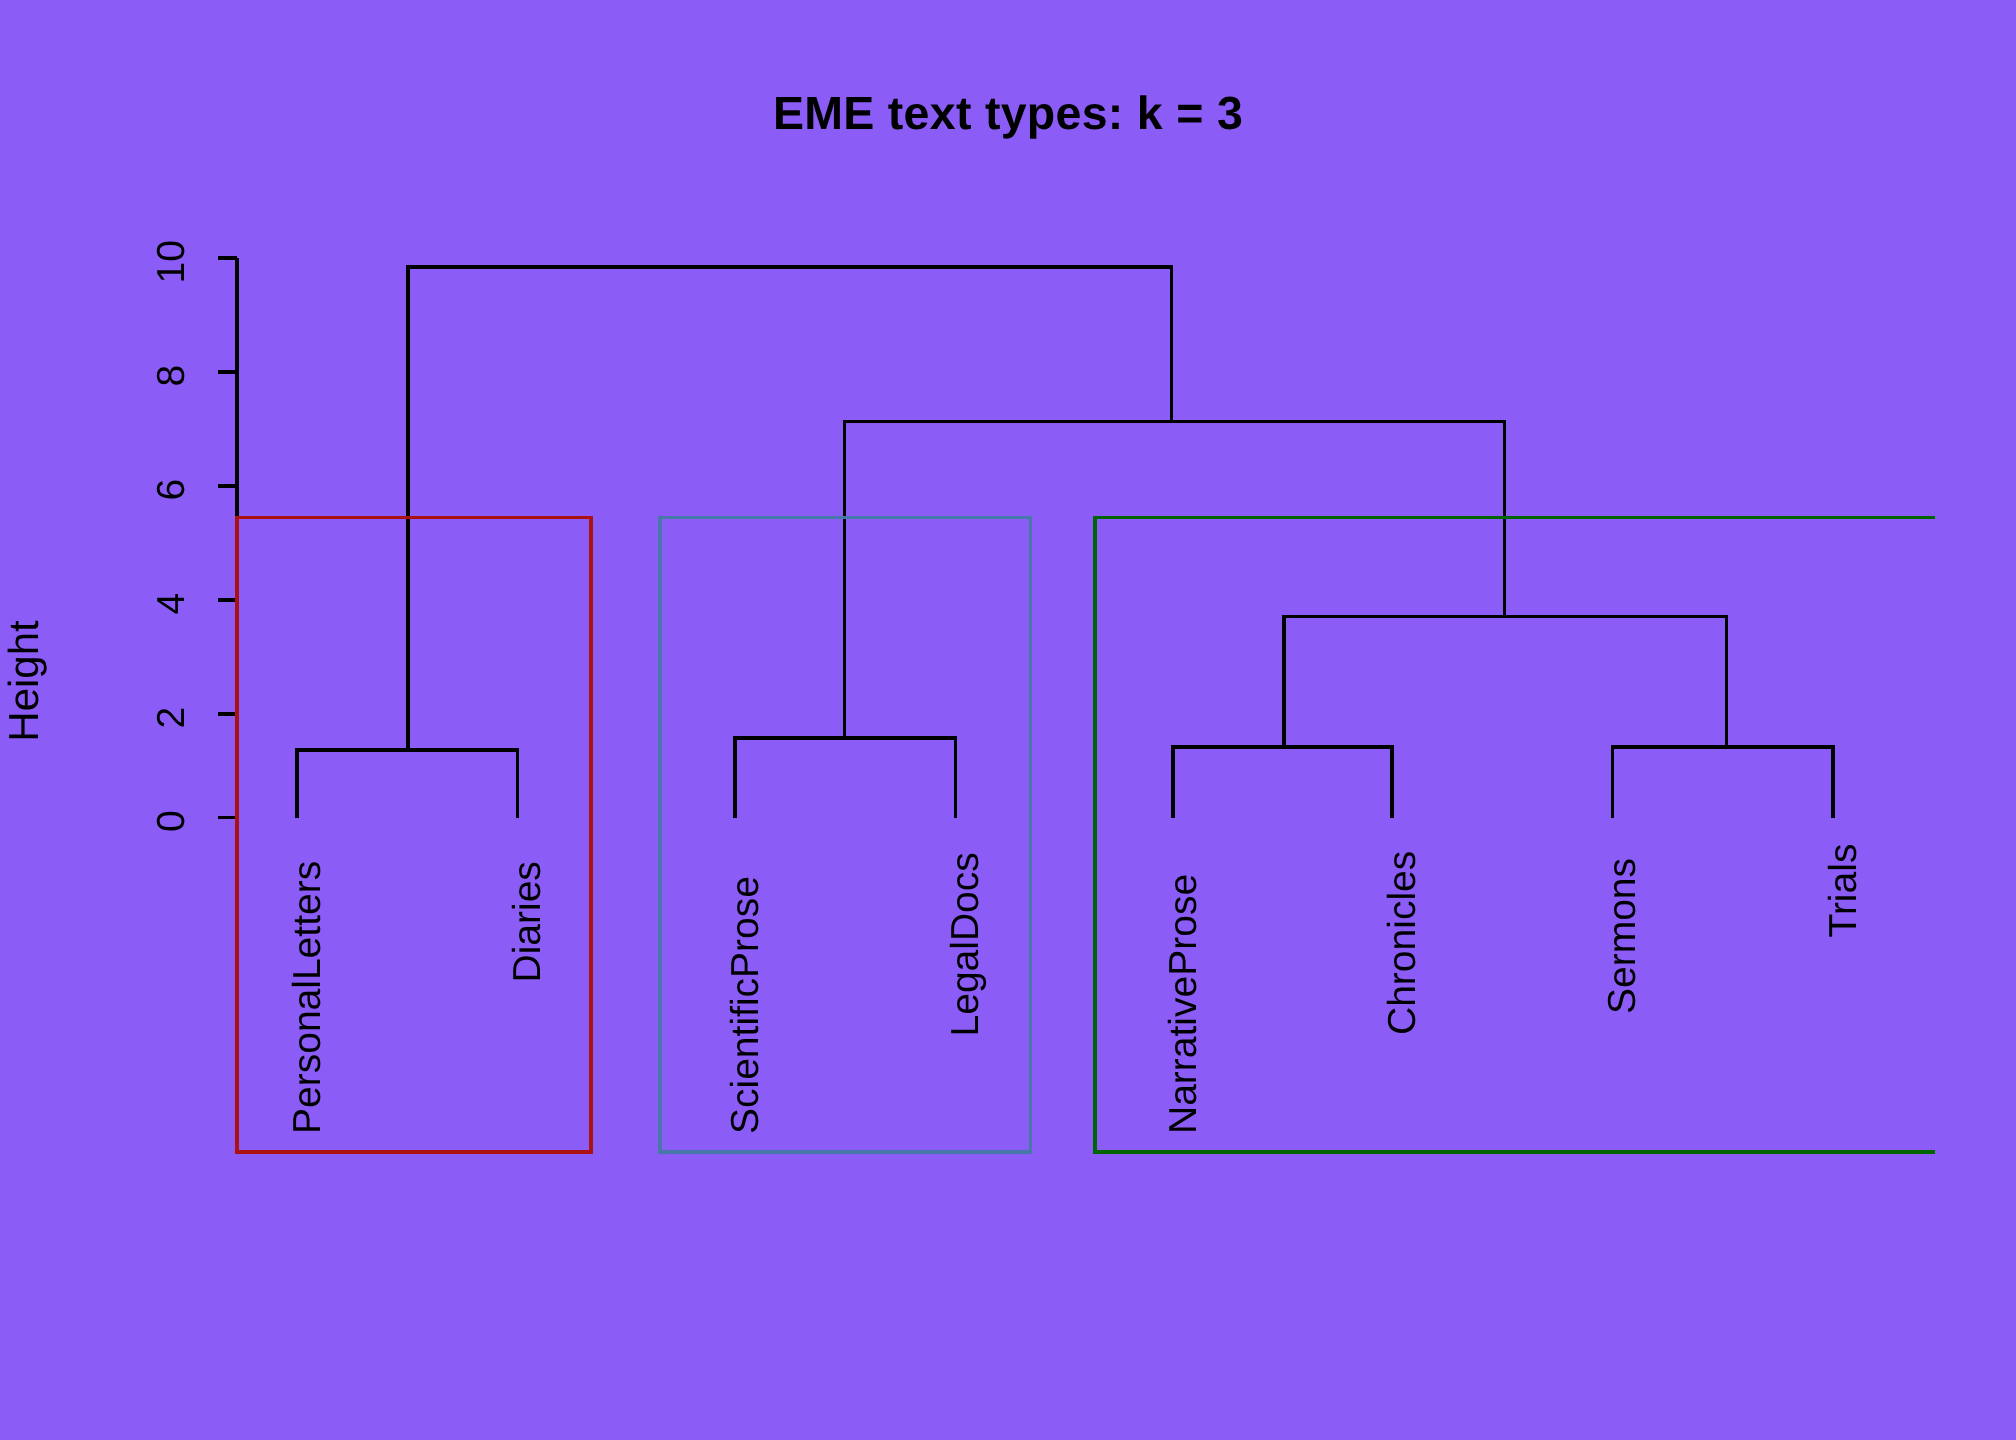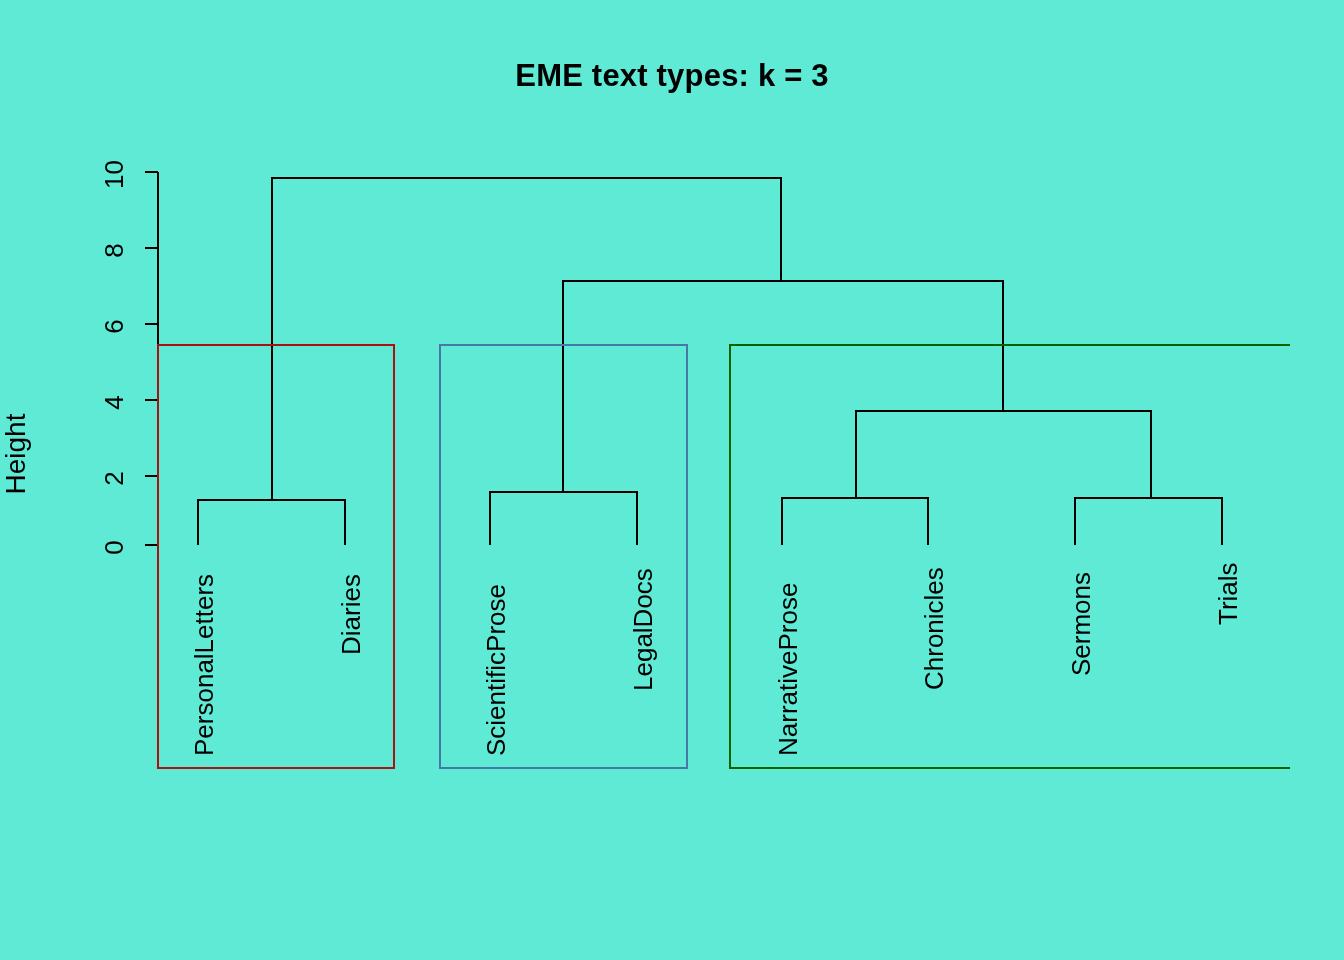--- a/index.html
+++ b/index.html
@@ -8,21 +8,21 @@
     background: #ffffff;
   }
   body {
     font-family: "Liberation Sans", sans-serif;
     color: #000000;
   }
   #root {
     position: relative;
     width: 1344px;
     height: 960px;
-    background: #5eead4;
+    background: #8b5cf6;
     overflow: hidden;
   }
   #plot-title {
     position: absolute;
     left: 0;
     top: 58px;
     width: 1344px;
     text-align: center;
     font-size: 31px;
     font-weight: bold;

